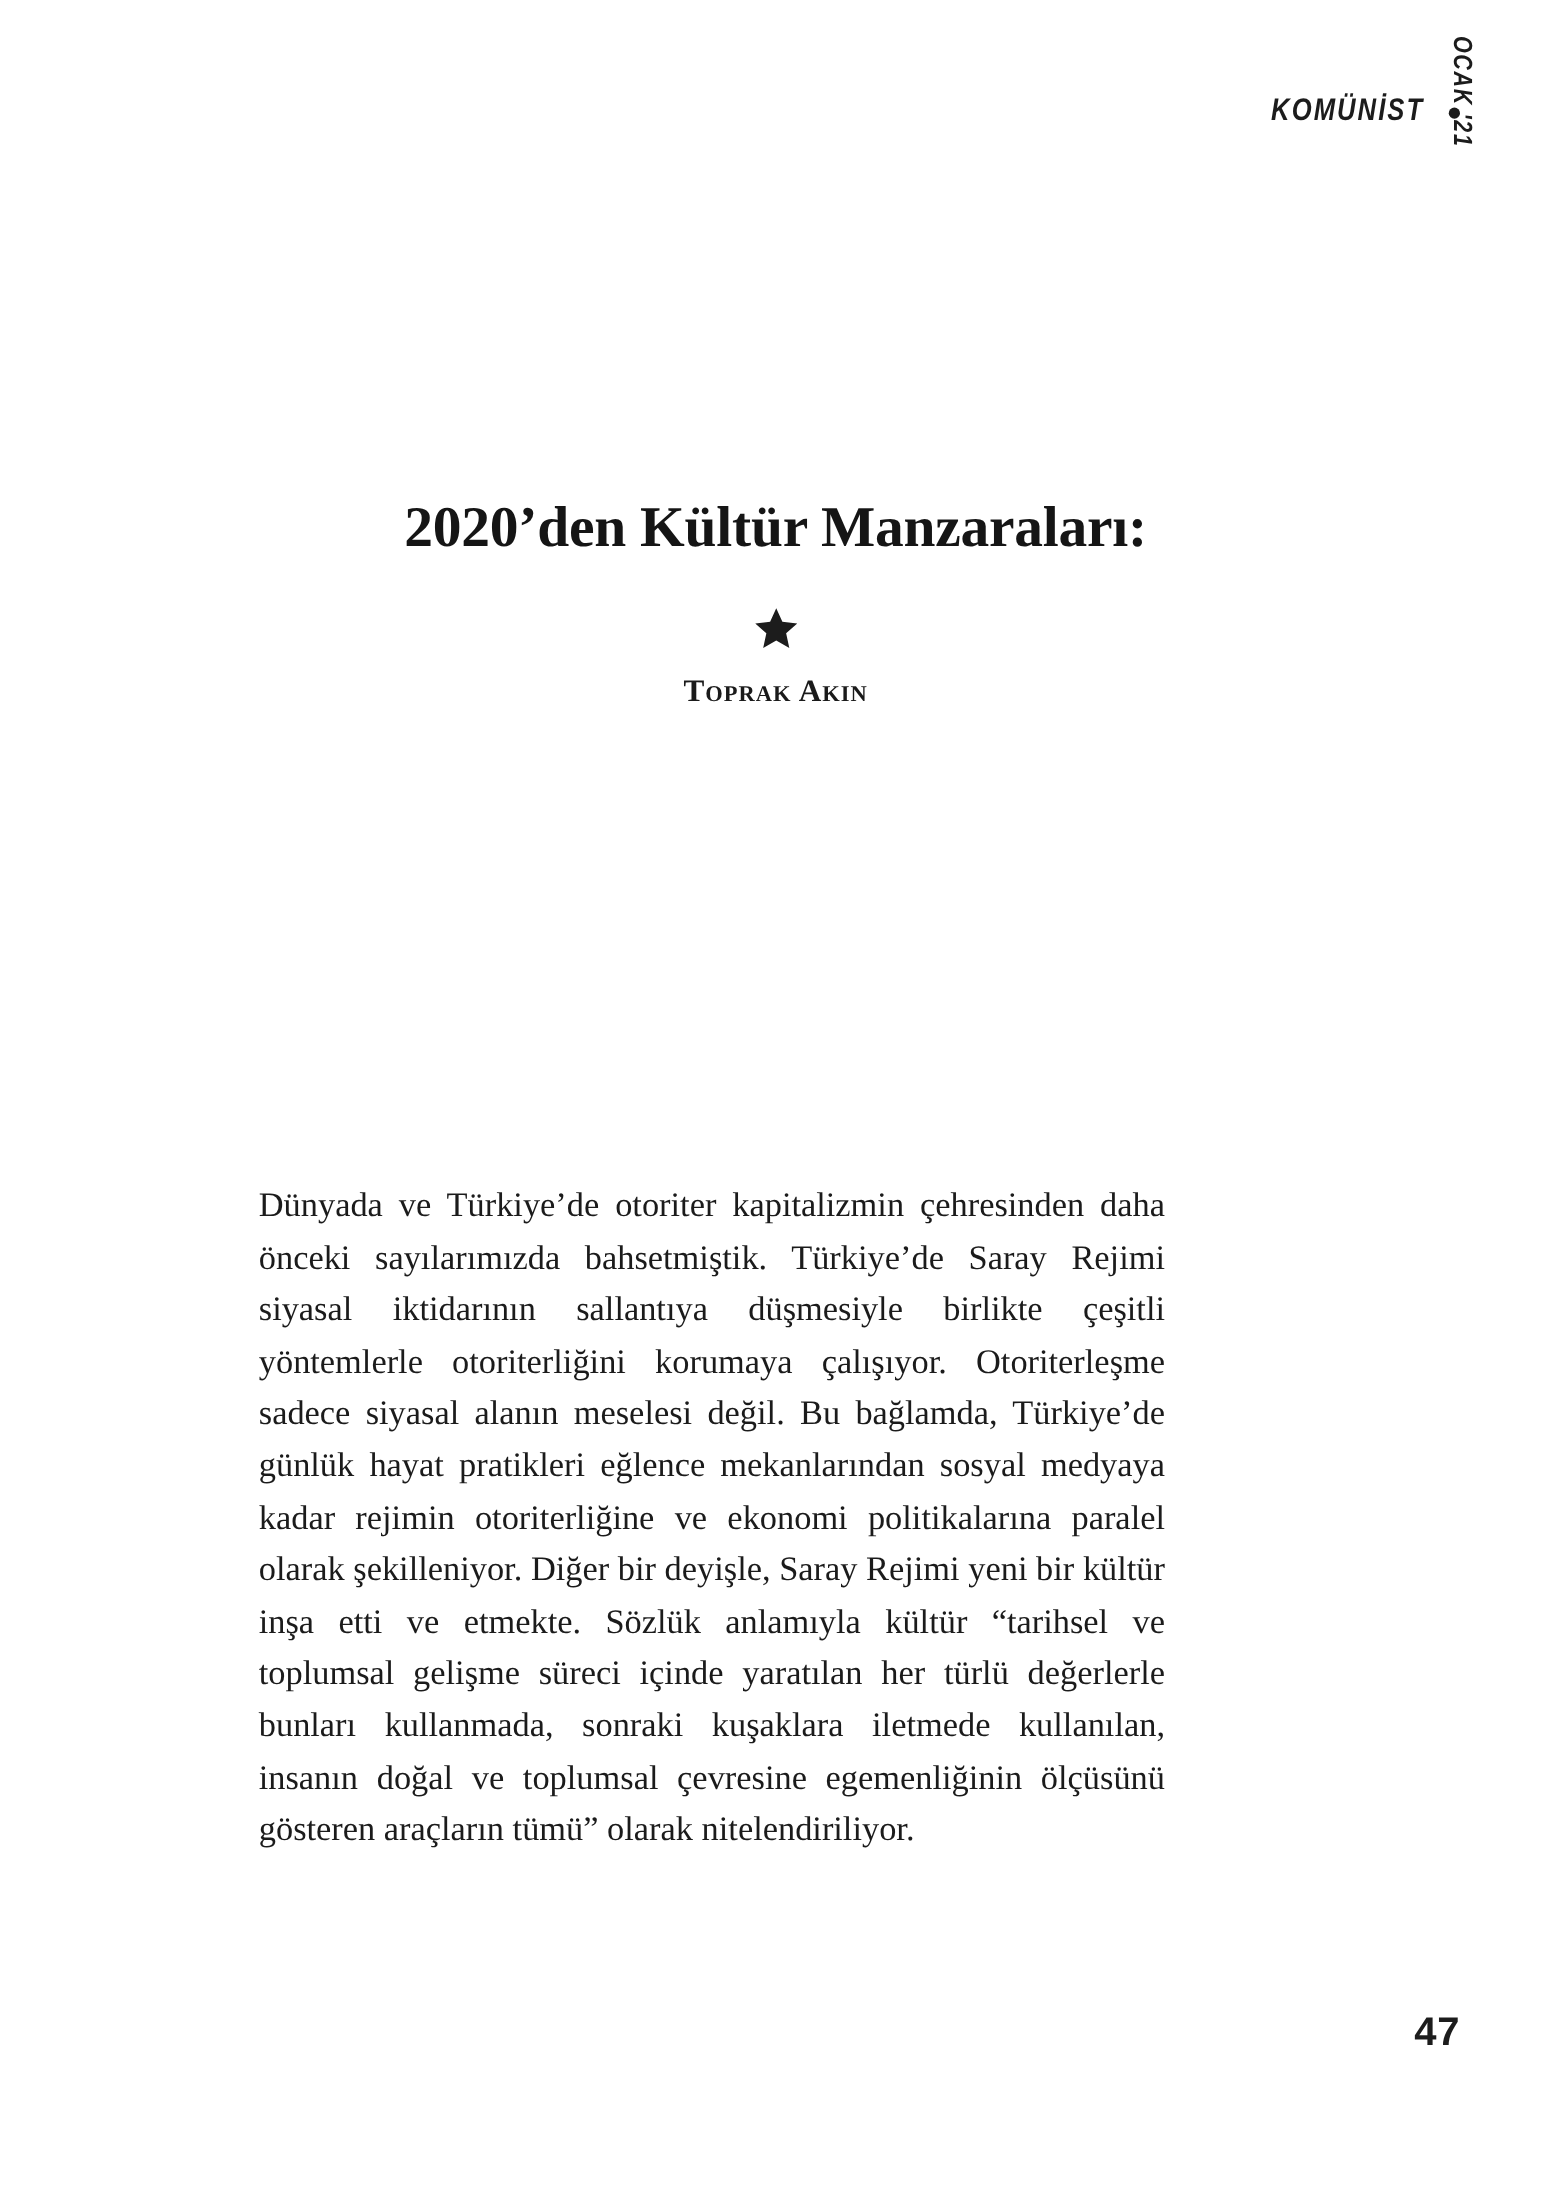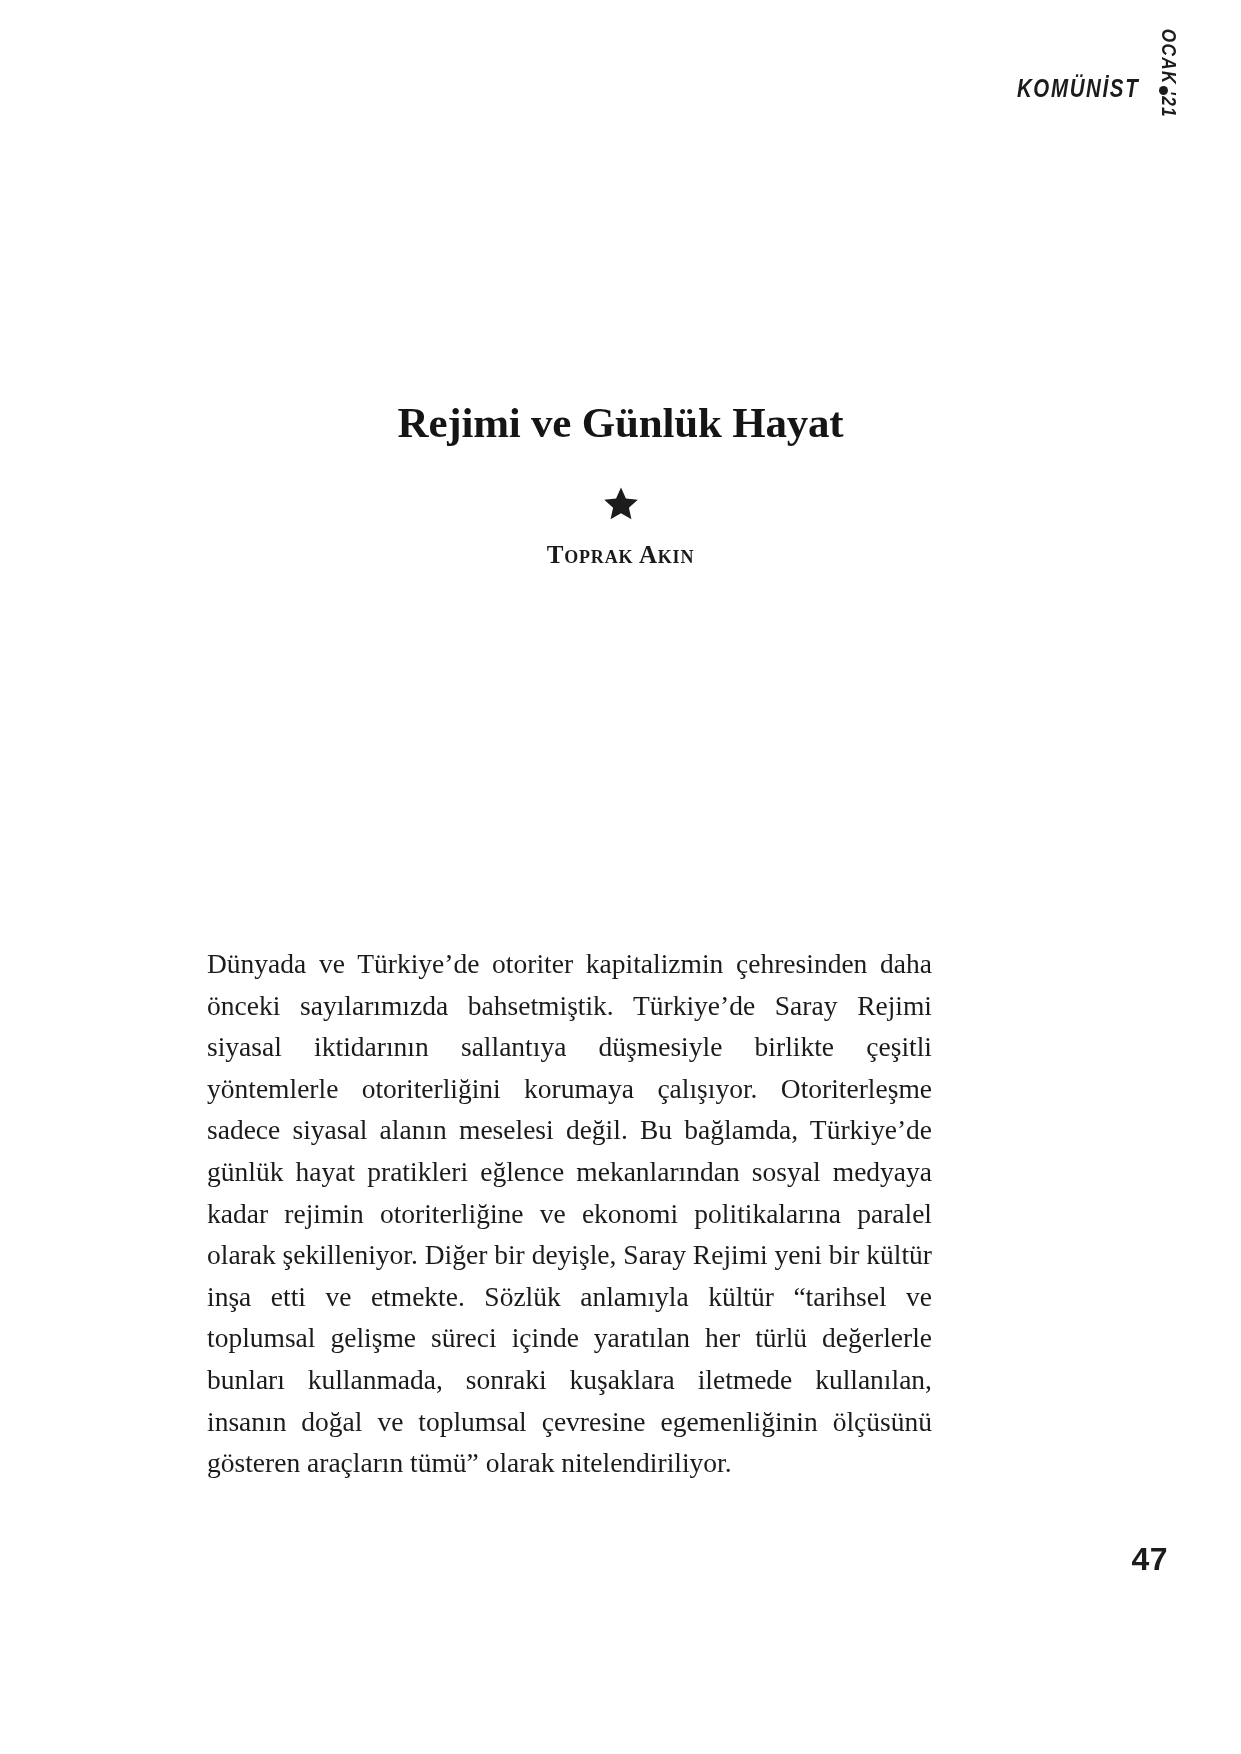--- a/index.html
+++ b/index.html
@@ -124,41 +124,41 @@
     text-justify: inter-word;
     color: #1b1b1b;
     hyphens: manual;
   }
   .para:last-child { margin-bottom: 0; }
 
   
   .folio {
     position: absolute;
     right: 73px;
-    top: 1541px;
+    top: 1607px;
     font-family: "Liberation Sans", "DejaVu Sans", sans-serif;
     font-weight: 700;
     font-size: 32px;
     color: #1c1c1c;
     letter-spacing: 0.5px;
   }
 </style>
 </head>
 <body>
 
 <div class="page">
 
   <div class="runhead">
     <div class="runhead-title">KOMÜNİST</div>
     <div class="runhead-dot"></div>
     <div class="runhead-date">OCAK '21</div>
   </div>
 
   <div class="article-head">
-    <h2 class="title-line-3">Rejimi ve Günlük Hayat</h2>
+    <h1 class="title-line-1">2020’den Kültür Manzaraları:</h1>
 
     <div class="star-rule">
       <svg width="38" height="38" viewBox="0 0 24 24" aria-hidden="true">
         <path fill="#1c1c1c" d="M12 1.6l3.1 6.9 7.5.8-5.6 5.0 1.6 7.4L12 17.9 5.4 21.7 7 14.3 1.4 9.3l7.5-.8z"></path>
       </svg>
     </div>
 
     <div class="byline">Toprak Akın</div>
   </div>
 

